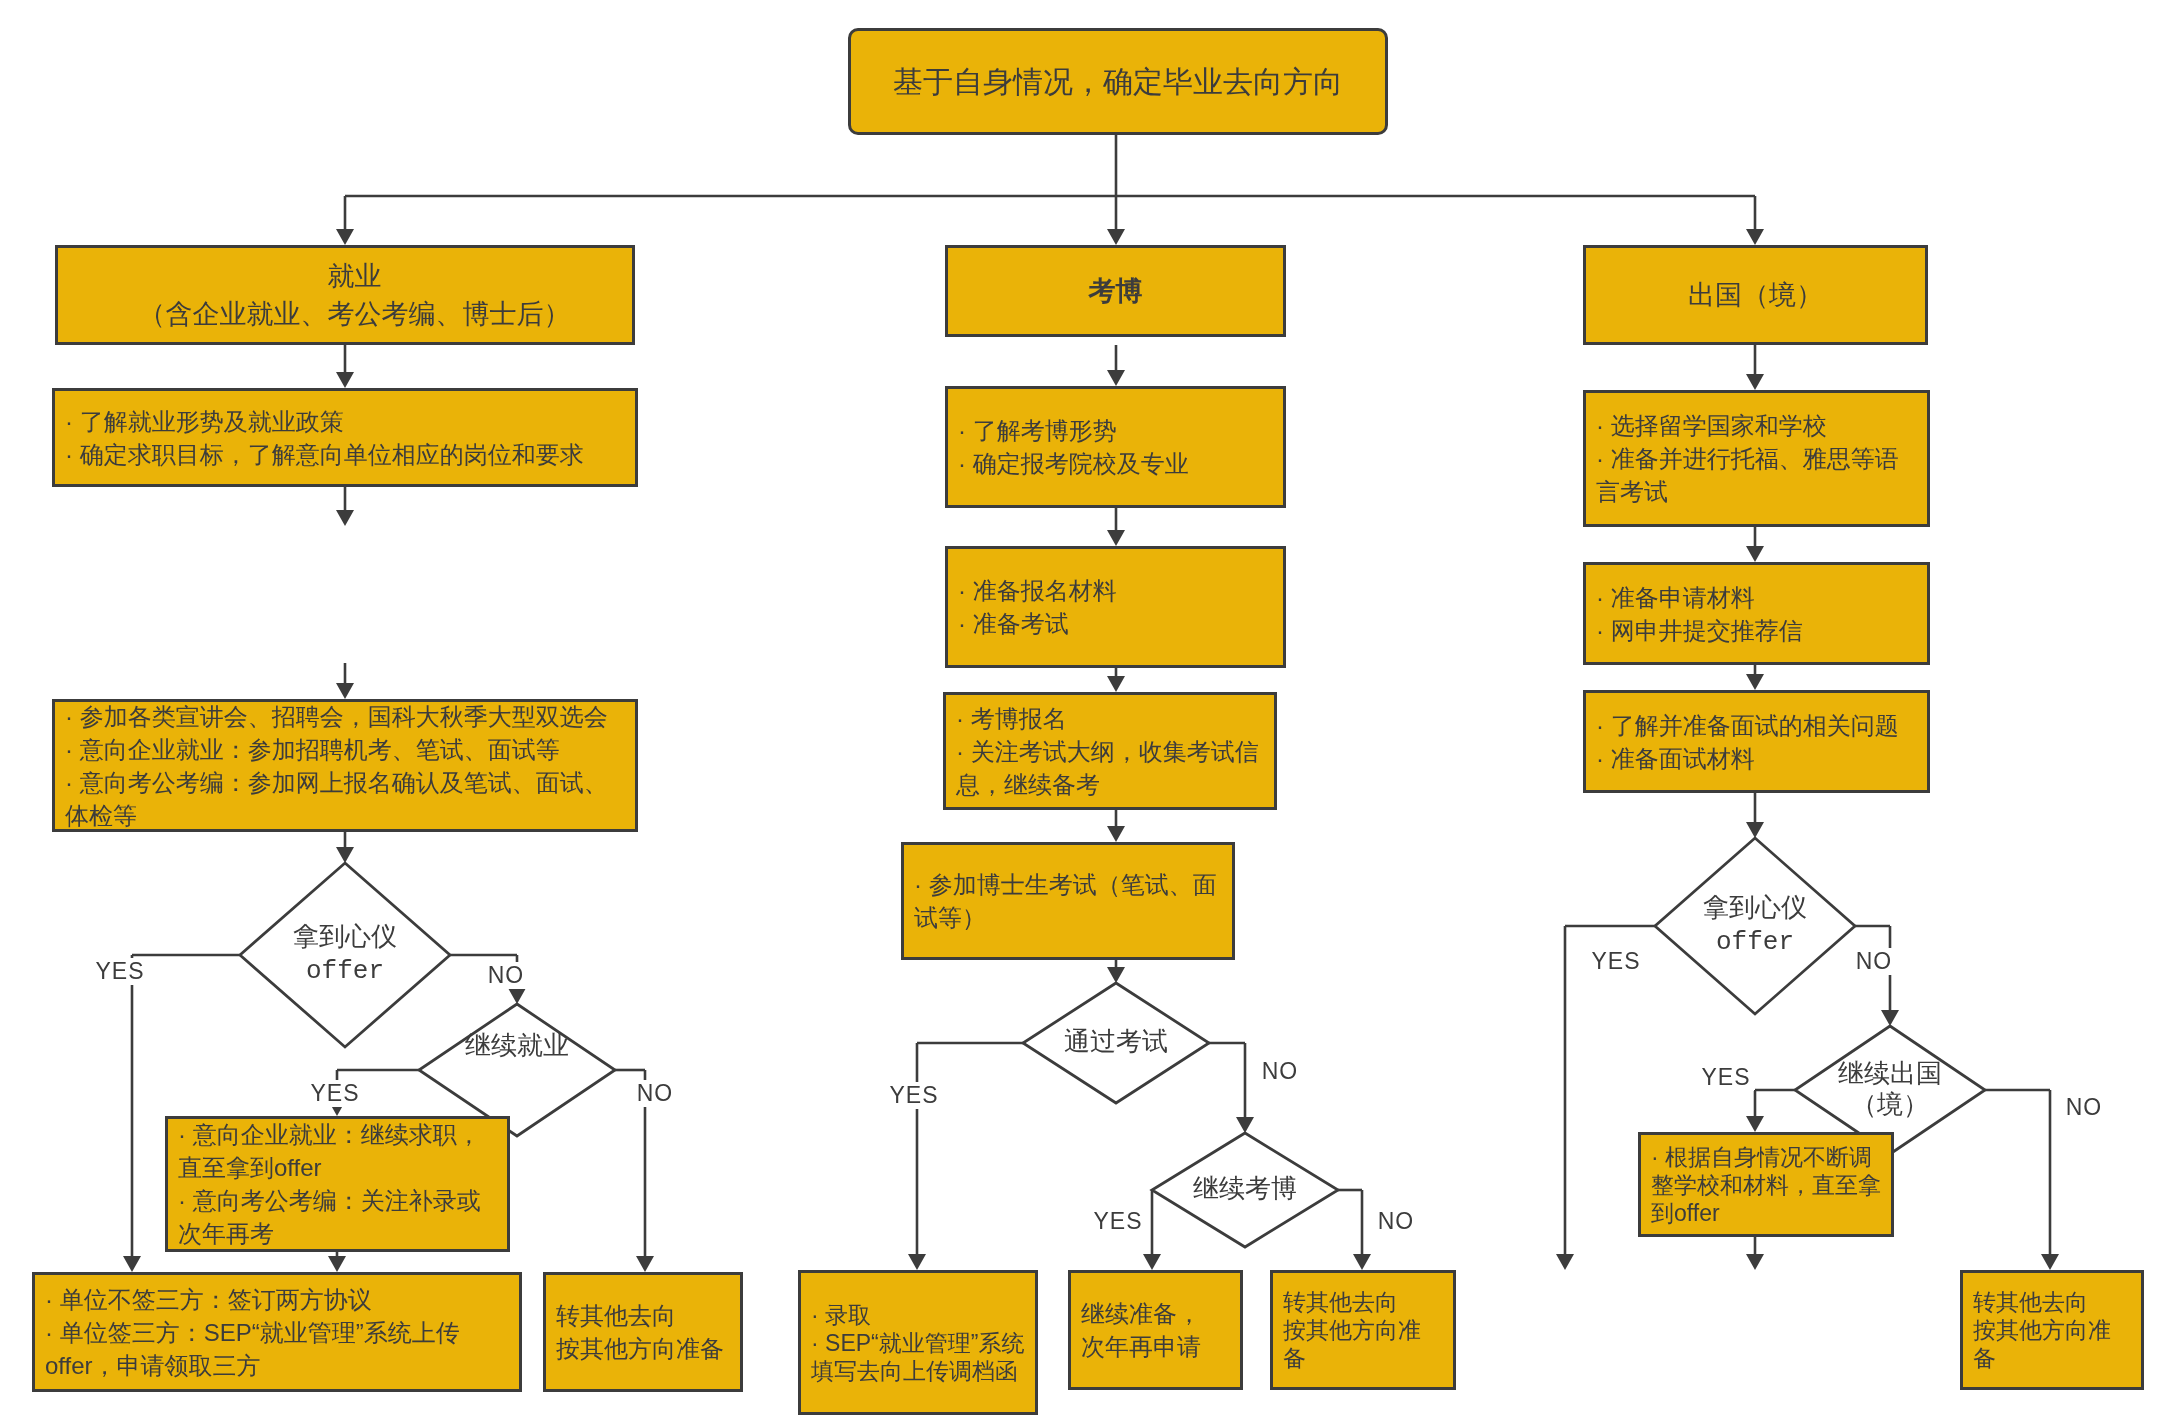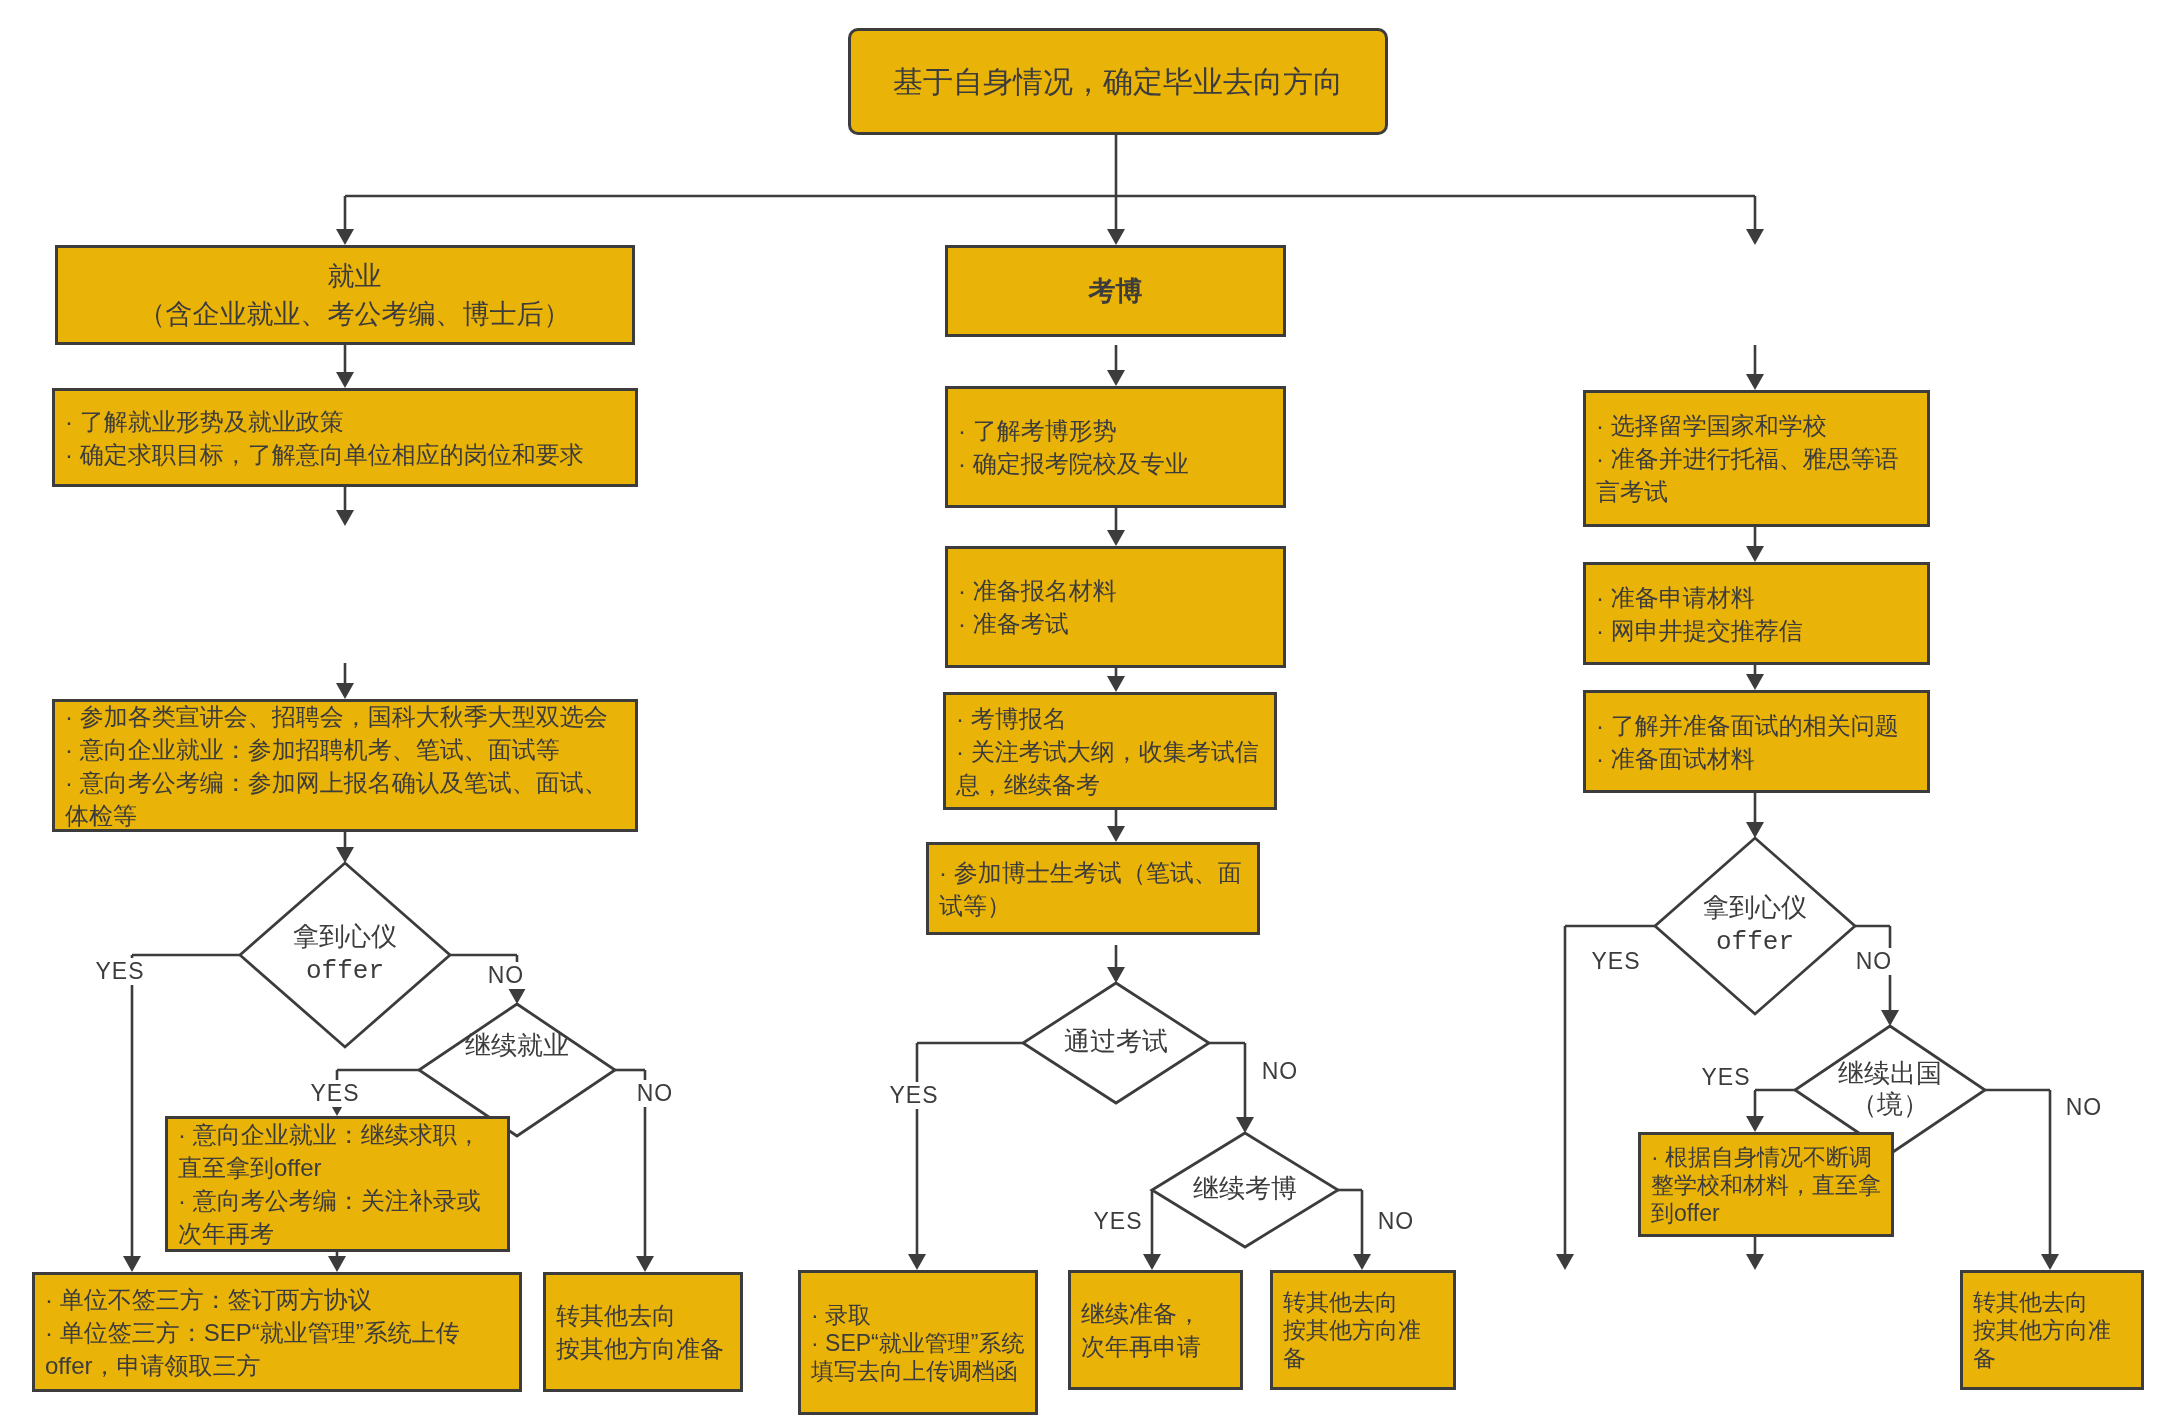--- a/index.html
+++ b/index.html
@@ -144,34 +144,35 @@
   <div class="lab" style="left:307px;top:1080px;">YES</div>
   <div class="lab" style="left:627px;top:1080px;">NO</div>
 
   <div class="node hdr" style="left:945px;top:245px;width:341px;height:92px;font-weight:bold;">考博</div>
   <div class="node" style="left:945px;top:386px;width:341px;height:122px;">· 了解考博形势
 · 确定报考院校及专业</div>
   <div class="node" style="left:945px;top:546px;width:341px;height:122px;">· 准备报名材料
 · 准备考试</div>
   <div class="node" style="left:943px;top:692px;width:334px;height:118px;">· 考博报名
 · 关注考试大纲，收集考试信息，继续备考</div>
-  <div class="node" style="left:926px;top:842px;width:334px;height:93px;">· 参加博士生考试（笔试、面试等）</div>
+  <div class="node" style="left:901px;top:842px;width:334px;height:118px;">· 参加博士生考试（笔试、面试等）</div>
   <div class="dtxt" style="left:1026px;top:1023px;width:180px;height:40px;">通过考试</div>
   <div class="dtxt" style="left:1155px;top:1170px;width:180px;height:40px;">继续考博</div>
   <div class="node small" style="left:798px;top:1270px;width:240px;height:145px;">· 录取
 · SEP“就业管理”系统填写去向上传调档函</div>
   <div class="node" style="left:1068px;top:1270px;width:175px;height:120px;">继续准备，
 次年再申请</div>
   <div class="node small" style="left:1270px;top:1270px;width:186px;height:120px;">转其他去向
 按其他方向准备</div>
   <div class="lab" style="left:886px;top:1082px;">YES</div>
   <div class="lab" style="left:1252px;top:1058px;">NO</div>
   <div class="lab" style="left:1090px;top:1208px;">YES</div>
   <div class="lab" style="left:1368px;top:1208px;">NO</div>
 
+  <div class="node hdr" style="left:1583px;top:245px;width:345px;height:100px;">出国（境）</div>
   <div class="node" style="left:1583px;top:390px;width:347px;height:137px;">· 选择留学国家和学校
 · 准备并进行托福、雅思等语言考试</div>
   <div class="node" style="left:1583px;top:562px;width:347px;height:103px;">· 准备申请材料
 · 网申井提交推荐信</div>
   <div class="node" style="left:1583px;top:690px;width:347px;height:103px;">· 了解并准备面试的相关问题
 · 准备面试材料</div>
   <div class="dtxt" style="left:1655px;top:878px;width:200px;height:96px;">拿到心仪
 offer</div>
   <div class="dtxt" style="left:1798px;top:1058px;width:184px;height:66px;line-height:31px;">继续出国
 （境）</div>

